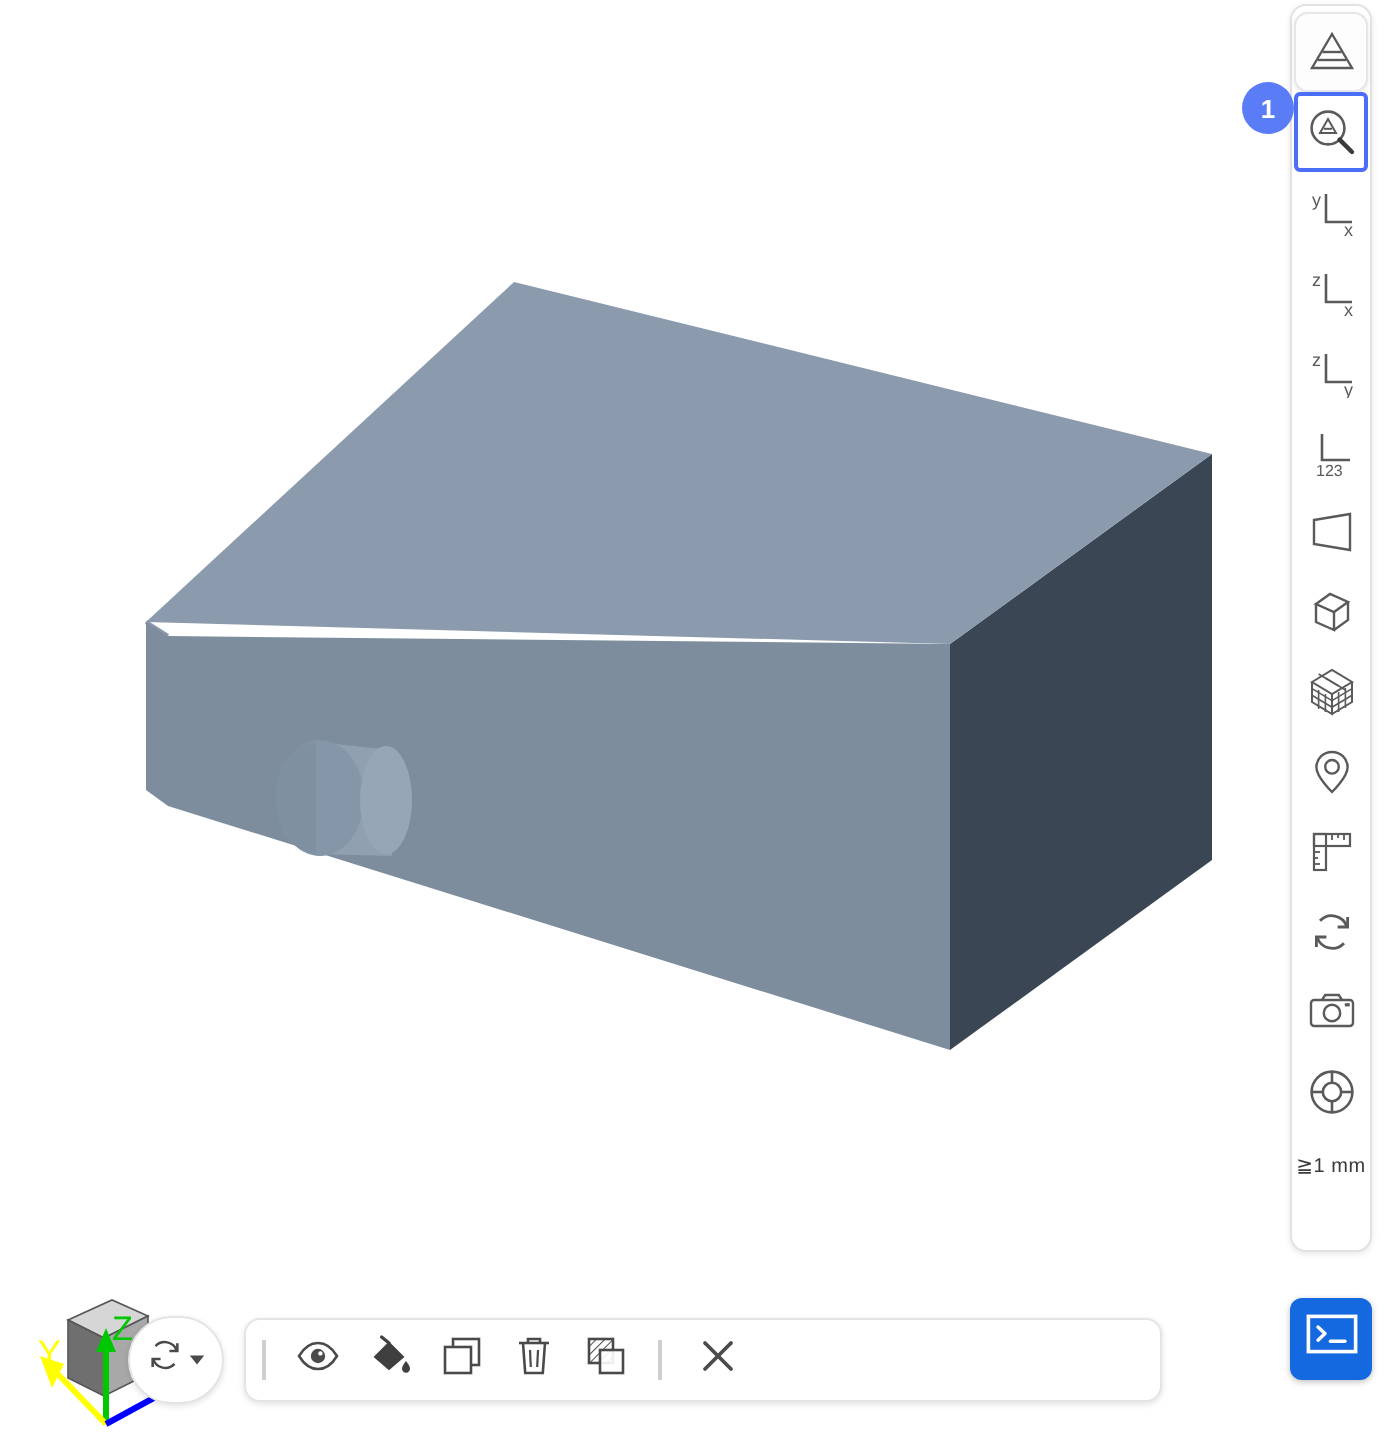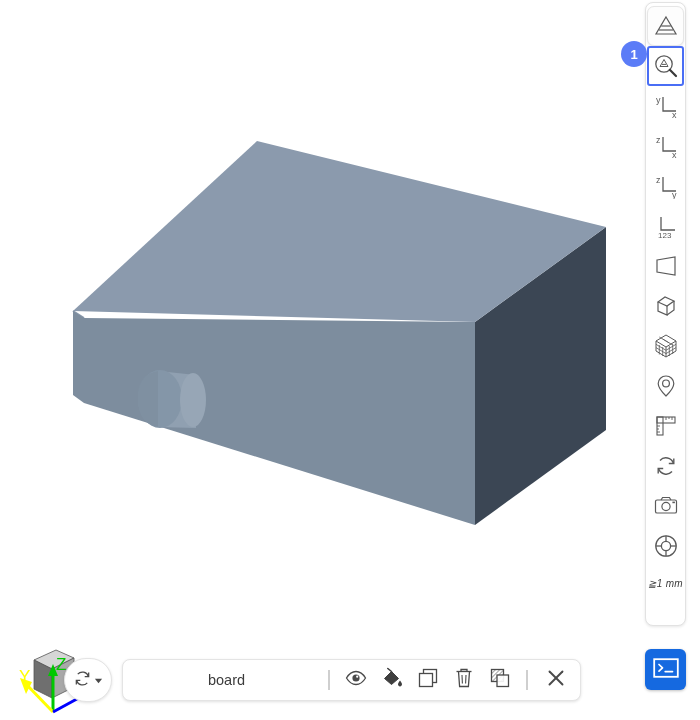--- a/index.html
+++ b/index.html
@@ -65,21 +65,20 @@
     border-radius: 3px;
     background: #ffffff;
   }
   .tool-btn svg { display: block; }
   .tool-label {
     font-size: 10px;
     color: #3a3a3a;
     letter-spacing: 0.3px;
     white-space: nowrap;
     font-family: "Liberation Sans", sans-serif;
-    font-style: italic;
   }
 
   
   #badge {
     position: absolute;
     left: 621px; top: 41px;
     width: 26px; height: 26px;
     border-radius: 50%;
     background: #5b7cf7;
     color: #ffffff;
@@ -411,21 +410,20 @@
         </span>
         <span>
           <svg width="9" height="9" viewBox="0 0 10 10">
             <polygon points="1,3 9,3 5,8" fill="#4a4a4a"></polygon>
           </svg>
         </span>
       </div>
     </div>
 
     <div id="object-bar">
-      <div id="object-name">board</div>
 
       <div class="vsep"></div>
 
       <div class="obj-btn">
         <span>
           <svg width="22" height="16" viewBox="0 0 22 16">
             <path d="M1.5 8 C4.5 3 8 1.5 11 1.5 C14 1.5 17.5 3 20.5 8 C17.5 13 14 14.5 11 14.5 C8 14.5 4.5 13 1.5 8 Z" fill="none" stroke="#4a4a4a" stroke-width="1.3"></path>
             <circle cx="11" cy="8" r="3.6" fill="#4a4a4a"></circle>
             <circle cx="12.2" cy="6.7" r="1.1" fill="#ffffff"></circle>
           </svg>

